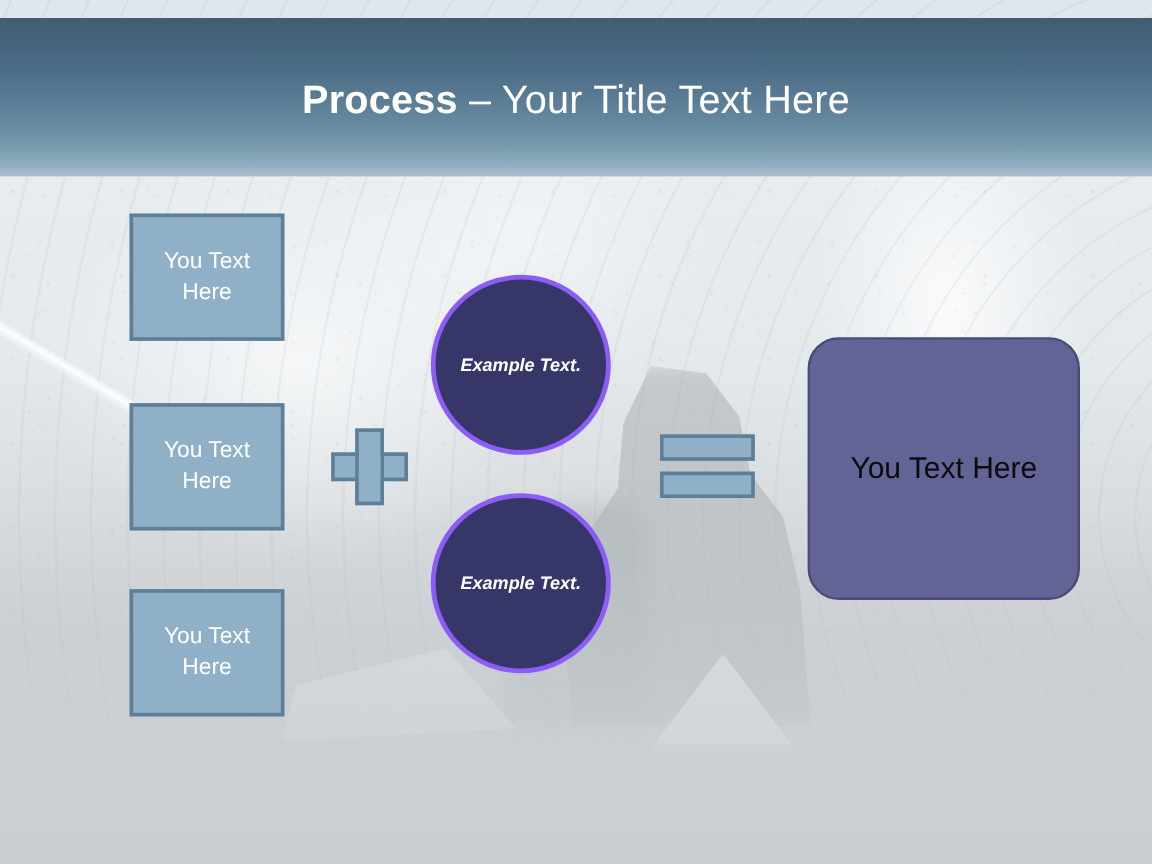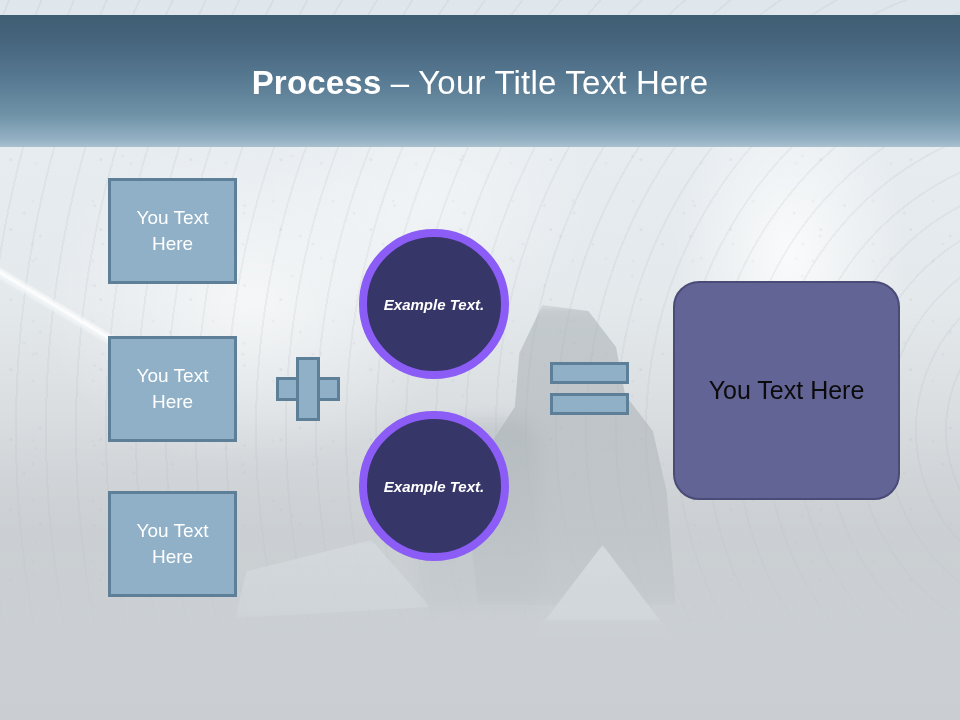--- a/index.html
+++ b/index.html
@@ -178,21 +178,21 @@
     position: absolute;
     left: 23px; top: 23px; width: 18px; height: 18px;
     background: #8fb0c6;
   }
 
   .circle {
     position: absolute;
     width: 150px; height: 150px;
     border-radius: 50%;
     background: #373668;
-    border: 8px solid #8b5cf6;
+    border: 4px solid #8b5cf6;
     box-sizing: border-box;
     color: #ffffff;
     font-size: 15px;
     line-height: 21px;
     font-weight: bold;
     font-style: italic;
     text-align: center;
     display: flex;
     align-items: center;
     justify-content: center;

